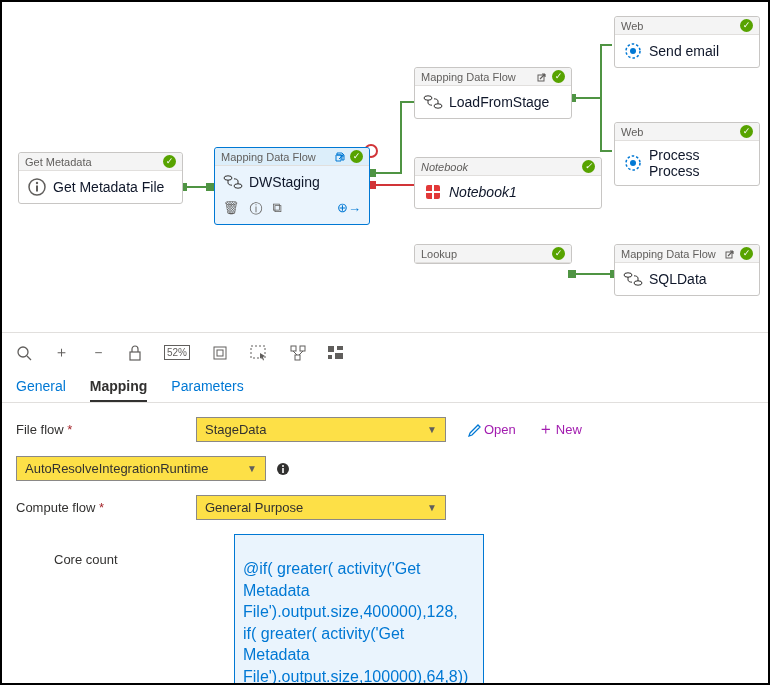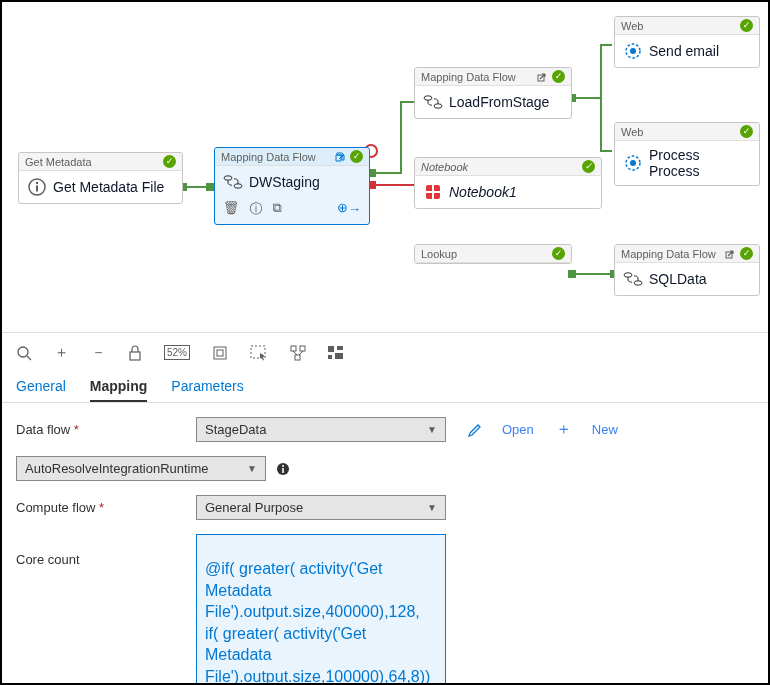--- a/index.html
+++ b/index.html
@@ -97,28 +97,28 @@
     padding: 14px;
   }
   .form-row {
     display:flex; align-items:center; margin-bottom:14px;
   }
   .form-label { width:180px; font-size:13px; }
   .req { color:#a4262c; }
   .dropdown {
     width:250px; border:1px solid #8a8886; padding:4px 8px;
     display:flex; justify-content:space-between; align-items:center;
-    background:#e5e5e5; font-size:13px;
+    background:#fde047; font-size:13px;
   }
   .dropdown.expr {
     border:1px solid #0078d4; background:#eaf4fd; color:#0078d4;
     height:auto; padding:23px 8px; font-size:16px; line-height:1.35;
   }
   .action-link {
-    color:#3b82f6; display:inline-flex; align-items:center; gap:20px;
+    color:#a21caf; display:inline-flex; align-items:center; gap:2px;
     margin-left:22px; font-size:13px;
   }
   .caret { font-size:10px; color:#605e5c; }
   .polybase { display:flex; align-items:center; gap:6px; padding-left:2px; }
 
   svg { display:block; }
 </style>
 </head>
 <body>
 
@@ -367,21 +367,21 @@
 
 <div class="tabs">
   <div class="tab">General</div>
   <div class="tab active">Mapping</div>
   <div class="tab">Parameters</div>
 </div>
 
 <div class="form">
 
   <div class="form-row">
-    <div class="form-label"><span>Data flow</span> <span class="req">*</span></div>
+    <div class="form-label"><span>File flow</span> <span class="req">*</span></div>
     <div class="dropdown">
       <span>StageData</span>
         <span class="caret">▼</span>
     </div>
     <span class="action-link">
       <svg width="14" height="14" viewBox="0 0 14 14">
           <path d="M2 10l8-8M10 2l2 2-8 8-3 1 1-3z" fill="none" stroke="#0078d4" stroke-width="1.3"></path>
         </svg>
       <span>Open</span>
     </span>
@@ -407,21 +407,21 @@
 
   <div class="form-row">
     <div class="form-label"><span>Compute flow</span> <span class="req">*</span></div>
     <div class="dropdown">
       <span>General Purpose</span>
         <span class="caret">▼</span>
     </div>
   </div>
 
   <div class="form-row" style="align-items:flex-start;">
-    <div class="form-label" style="padding-top:18px;">Core count</div>
+    <div class="form-label" style="padding-top:18px;margin-left:38px;">Core count</div>
     <div class="dropdown expr">
       <span>@if( greater( activity('Get Metadata File').output.size,400000),128, if( greater( activity('Get Metadata File').output.size,100000),64,8))</span>
     </div>
   </div>
 
   <div class="polybase">
     <span>▷</span>
     <span>PolyBase</span>
     <span>
       <svg width="13" height="13" viewBox="0 0 14 14">

